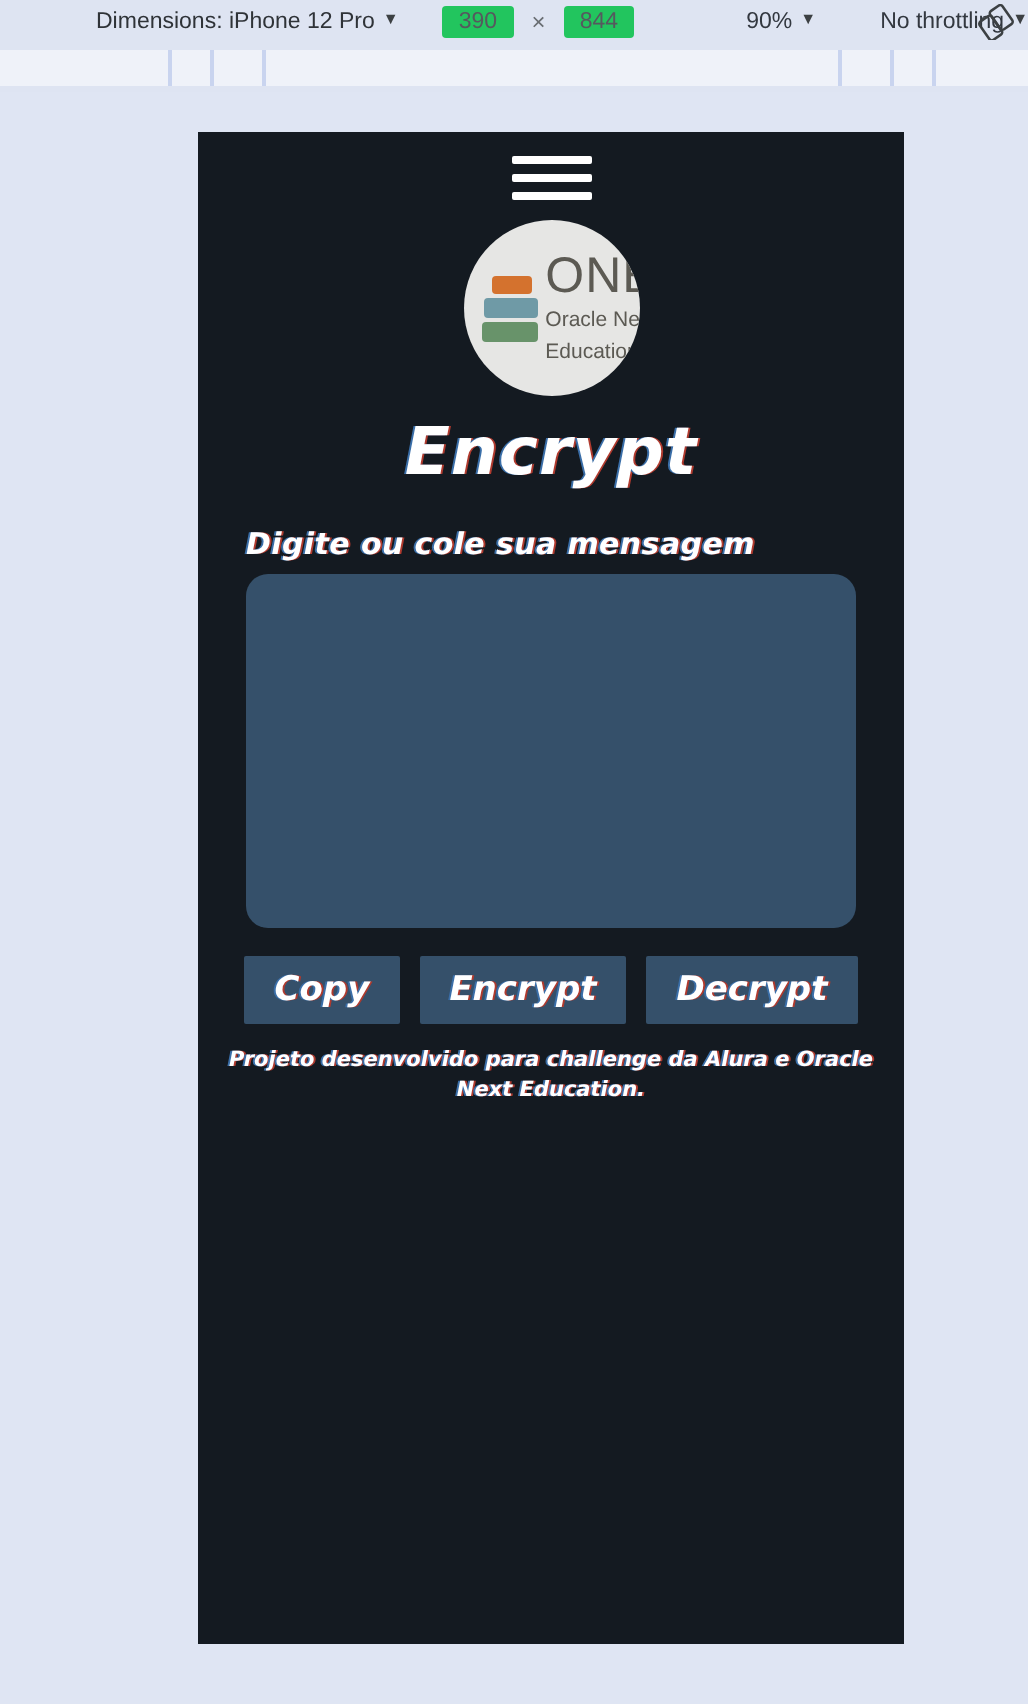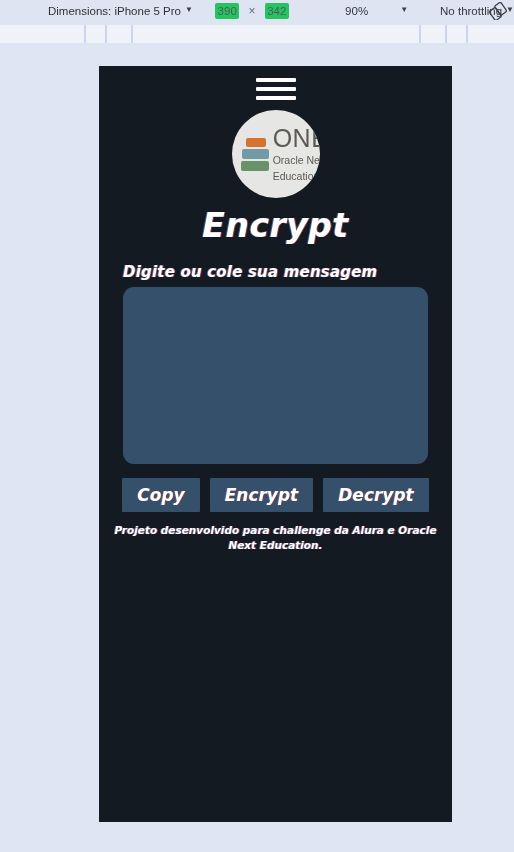--- a/index.html
+++ b/index.html
@@ -41,21 +41,21 @@
   .dt-num-field {
     width: 40px;
     text-align: center;
     color: #55595e;
     background: #22c55e;
     border-radius: 2px;
     padding: 2px 0;
   }
   #dt-width-field { margin-left: 22px; }
   #dt-times { margin: 0 9px; color: #6a6e73; font-size: 12px; }
-  #dt-zoom { margin-left: 56px; white-space: nowrap; gap: 28px; }
+  #dt-zoom { margin-left: 56px; white-space: nowrap; }
   #dt-throttling { margin-left: 32px; white-space: nowrap; }
   #dt-rotate-icon {
     position: absolute;
     right: 7px;
     top: 2px;
     width: 18px;
     height: 18px;
     color: #3c4043;
   }
 
@@ -234,29 +234,29 @@
     line-height: 1.45;
   }
   #footer .fline { display: block; }
 </style>
 </head>
 <body>
 
 <div id="devtools-toolbar">
 
   <div class="dt-group">
-    <span id="dt-dimensions-label">Dimensions: iPhone 5 Pro</span>
+    <span id="dt-dimensions-label">Dimensions: iPhone 12 Pro</span>
     <span class="caret">▼</span>
   </div>
 
   <div class="dt-num-field" id="dt-width-field">390</div>
 
   <span id="dt-times">×</span>
 
-  <div class="dt-num-field" id="dt-height-field">342</div>
+  <div class="dt-num-field" id="dt-height-field">844</div>
 
   <div class="dt-group" id="dt-zoom">
     <span>90%</span>
     <span class="caret">▼</span>
   </div>
 
   <div class="dt-group" id="dt-throttling">
     <span>No throttling</span>
     <span class="caret">▼</span>
   </div>

